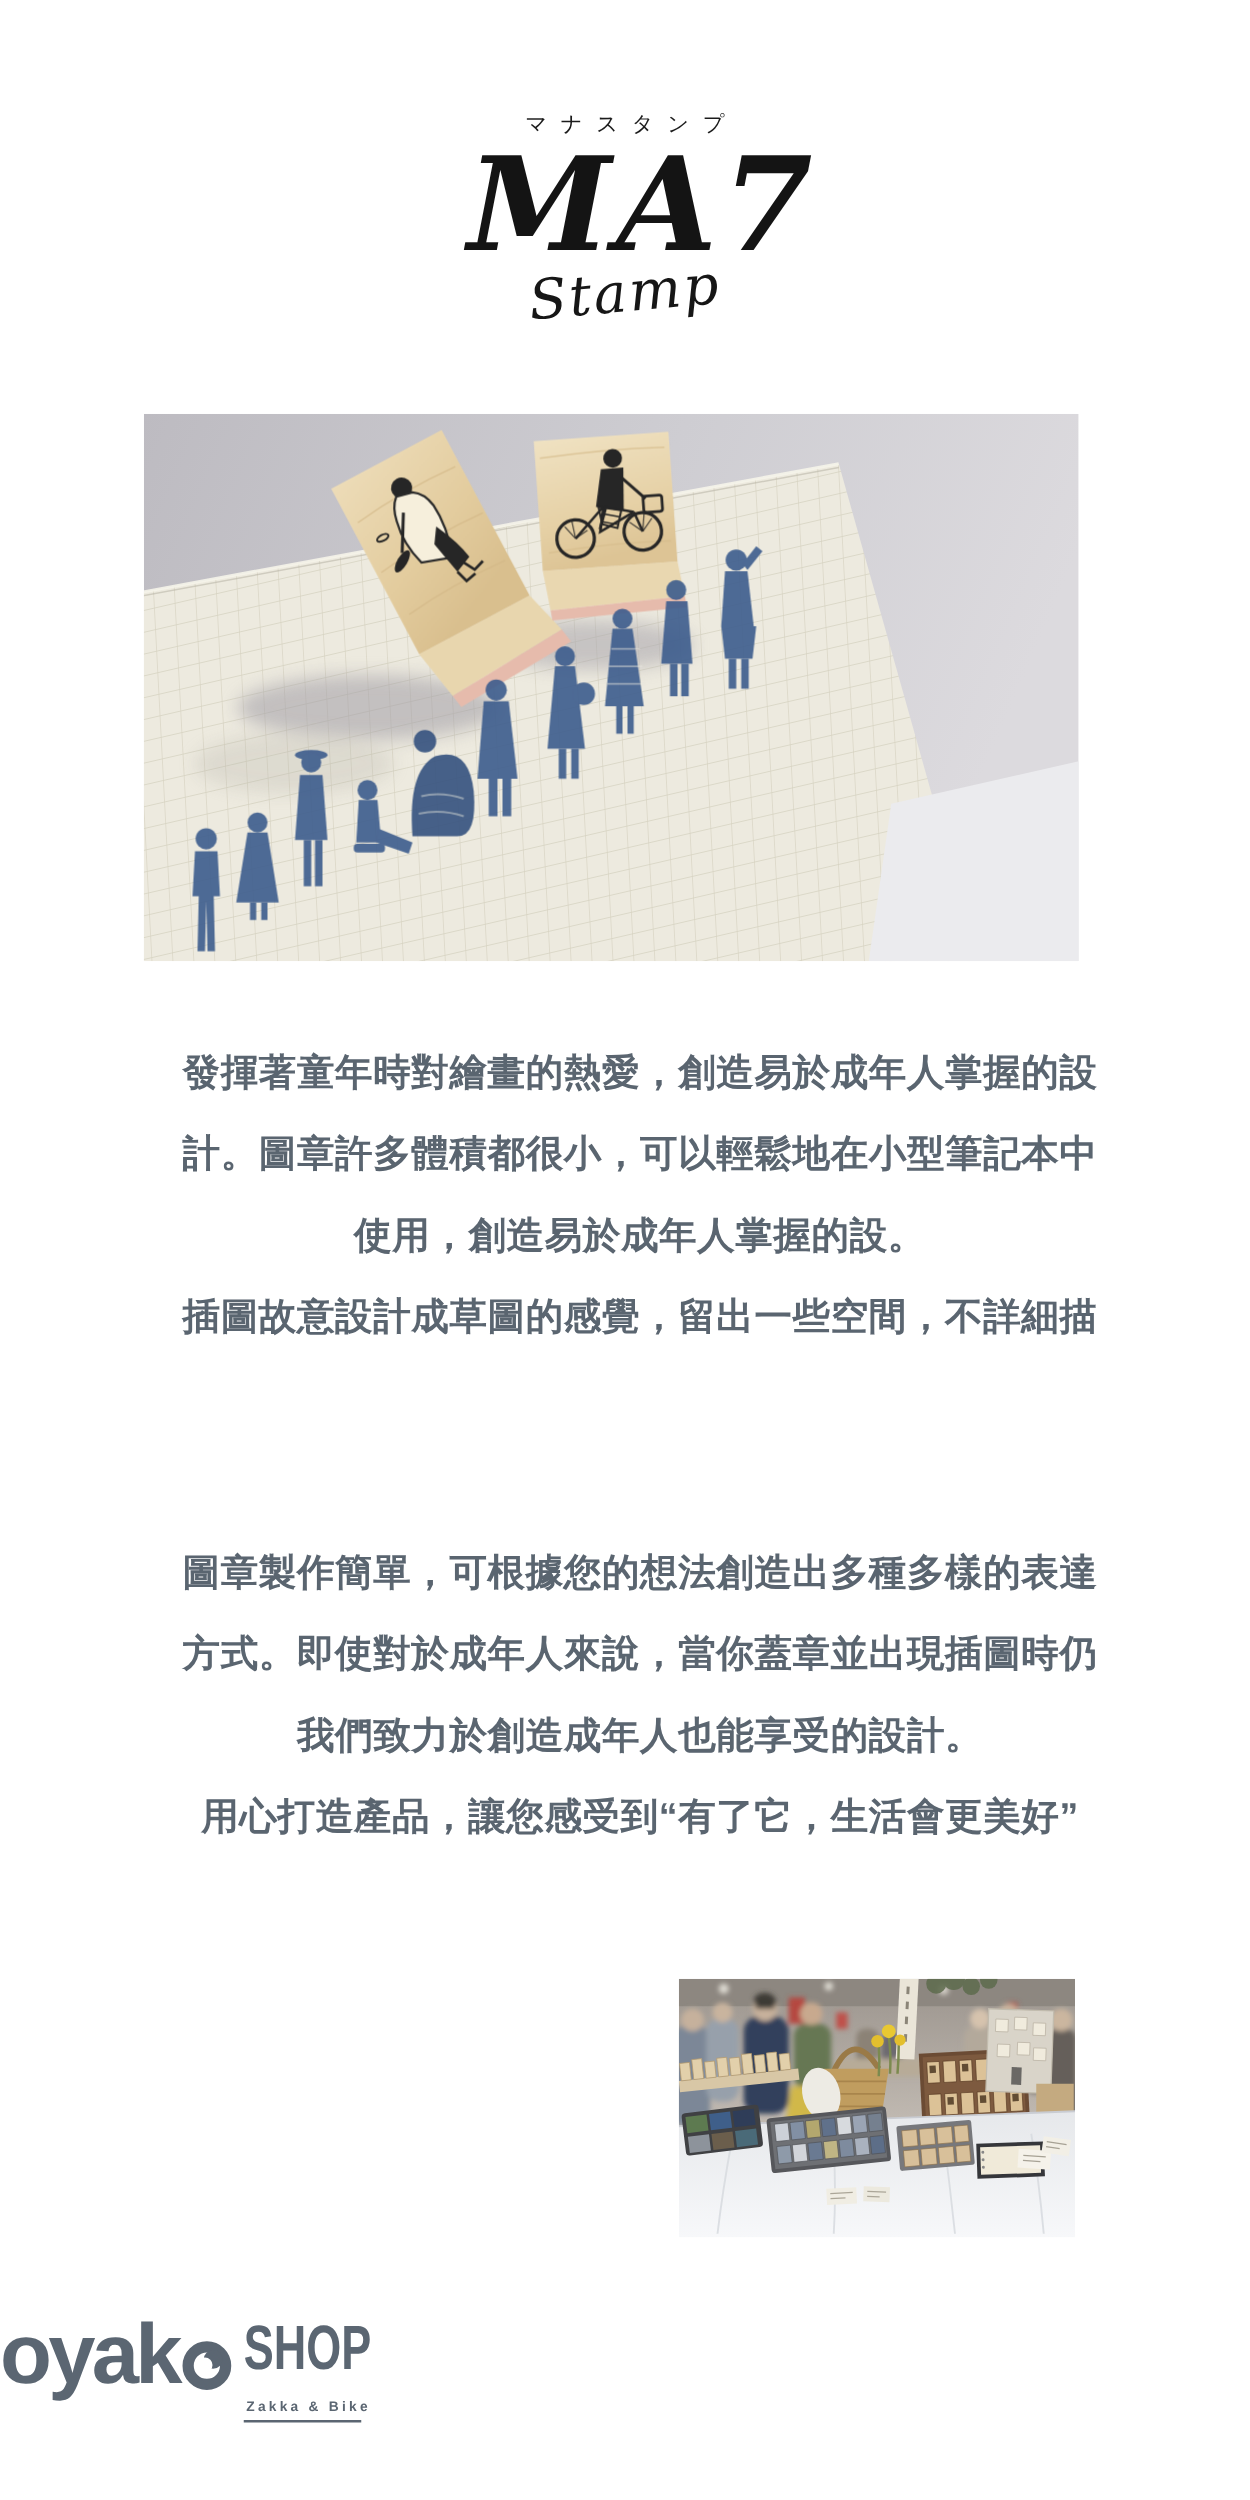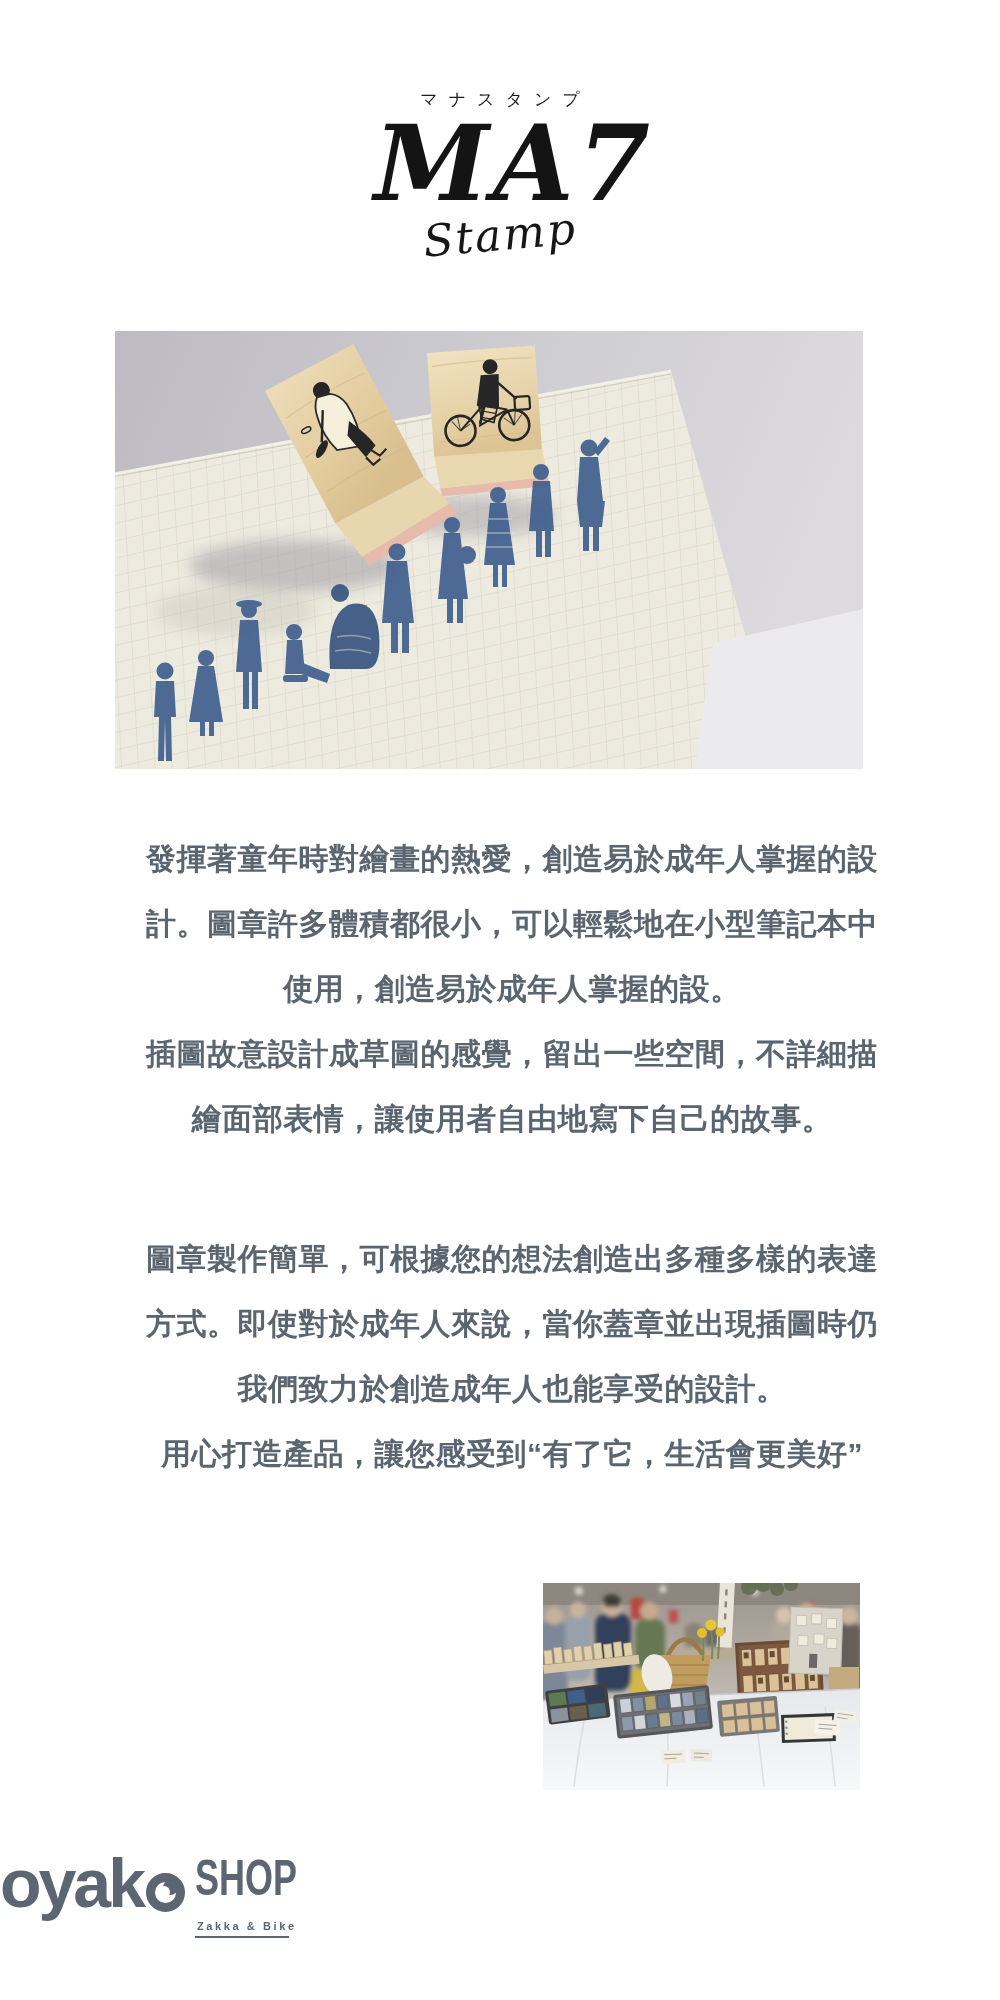--- a/index.html
+++ b/index.html
@@ -238,21 +238,20 @@
     </g>
   </g>
 </svg>
 </div>
 
 <div class="para para-1">
   <p>發揮著童年時對繪畫的熱愛，創造易於成年人掌握的設</p>
   <p>計。圖章許多體積都很小，可以輕鬆地在小型筆記本中</p>
   <p>使用，創造易於成年人掌握的設。</p>
   <p>插圖故意設計成草圖的感覺，留出一些空間，不詳細描</p>
-  <p>繪面部表情，讓使用者自由地寫下自己的故事。</p>
 </div>
 
 <div class="para para-2">
   <p>圖章製作簡單，可根據您的想法創造出多種多樣的表達</p>
   <p>方式。即使對於成年人來說，當你蓋章並出現插圖時仍</p>
   <p>我們致力於創造成年人也能享受的設計。</p>
   <p>用心打造產品，讓您感受到“有了它，生活會更美好”</p>
 </div>
 
 <div class="event-photo">

